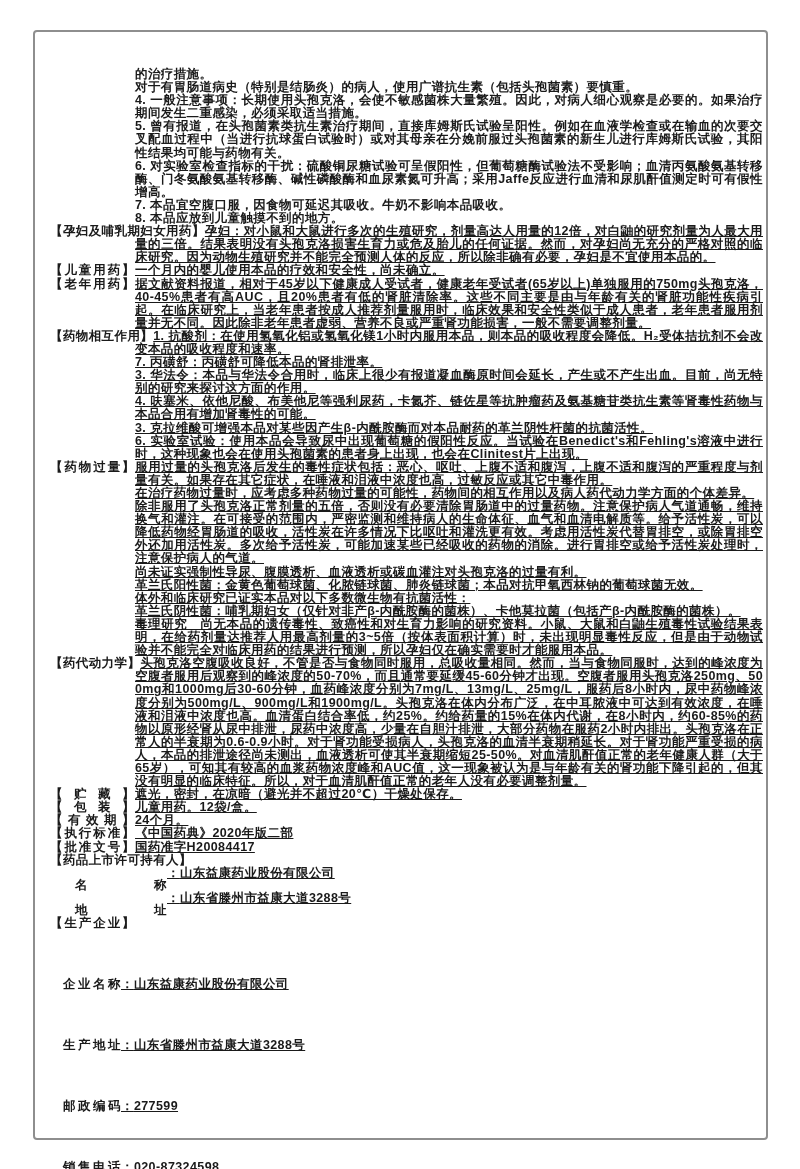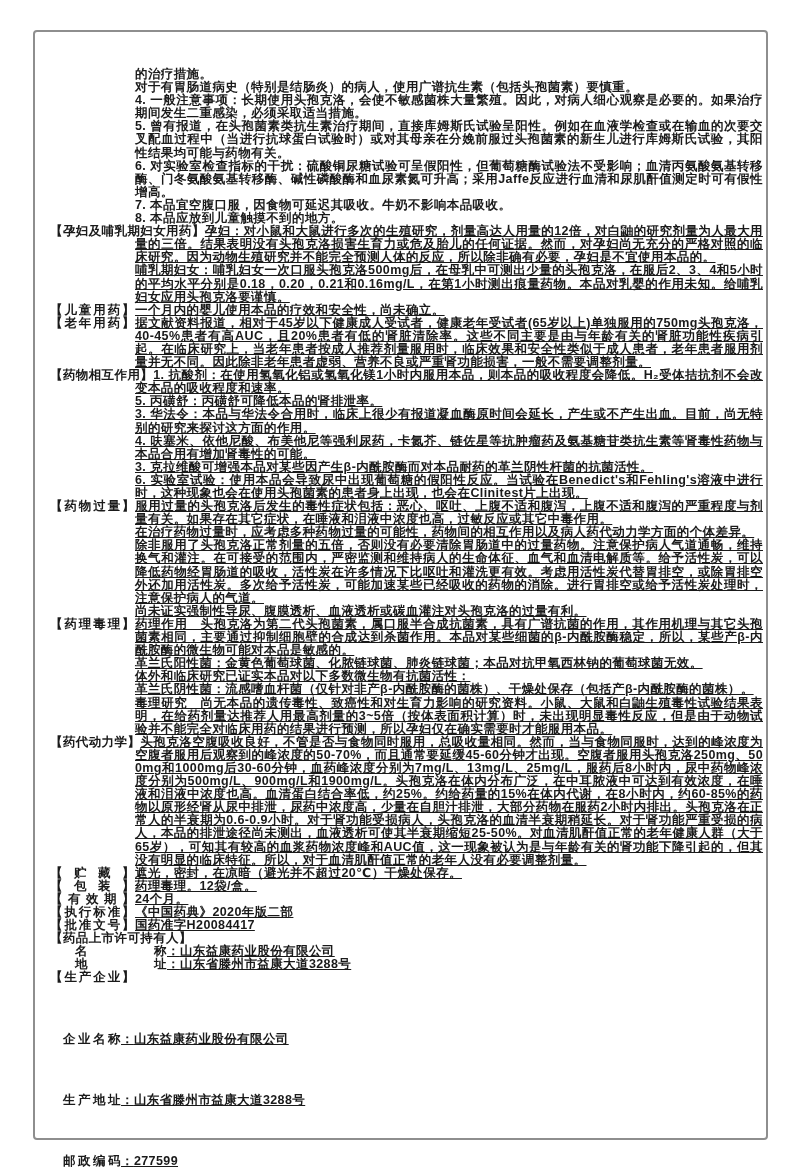--- a/index.html
+++ b/index.html
@@ -54,21 +54,21 @@
   }
   .kv{margin:0;}
   .kv.holder{margin-left:-60px;}
   .kv.prod{margin-left:-72px;margin-top:48px;}
   .kk{
     display:inline-block;
     text-align:justify;
     text-align-last:justify;
     vertical-align:top;
   }
-  .kv.holder .kk{width:92px;}
+  .kv.holder .kk{width:92px;margin-top:12px;}
   .kv.prod .kk{width:58px;}
   .footer-note{margin:0 0 0 -72px;}
 </style>
 </head>
 <body>
 
 <div class="page">
   <div class="content">
 
     <div>
@@ -76,65 +76,63 @@
       <p class="body-p">对于有胃肠道病史（特别是结肠炎）的病人，使用广谱抗生素（包括头孢菌素）要慎重。</p>
       <p class="body-p">4. 一般注意事项：长期使用头孢克洛，会使不敏感菌株大量繁殖。因此，对病人细心观察是必要的。如果治疗期间发生二重感染，必须采取适当措施。</p>
       <p class="body-p">5. 曾有报道，在头孢菌素类抗生素治疗期间，直接库姆斯氏试验呈阳性。例如在血液学检查或在输血的次要交叉配血过程中（当进行抗球蛋白试验时）或对其母亲在分娩前服过头孢菌素的新生儿进行库姆斯氏试验，其阳性结果均可能与药物有关。</p>
       <p class="body-p">6. 对实验室检查指标的干扰：硫酸铜尿糖试验可呈假阳性，但葡萄糖酶试验法不受影响；血清丙氨酸氨基转移酶、门冬氨酸氨基转移酶、碱性磷酸酶和血尿素氮可升高；采用Jaffe反应进行血清和尿肌酐值测定时可有假性增高。</p>
       <p class="body-p">7. 本品宜空腹口服，因食物可延迟其吸收。牛奶不影响本品吸收。</p>
       <p class="body-p">8. 本品应放到儿童触摸不到的地方。</p>
     </div>
 
     <div class="sec">
       <p><span class="label long">【孕妇及哺乳期妇女用药】</span><span>孕妇：对小鼠和大鼠进行多次的生殖研究，剂量高达人用量的12倍，对白鼬的研究剂量为人最大用量的三倍。结果表明没有头孢克洛损害生育力或危及胎儿的任何证据。然而，对孕妇尚无充分的严格对照的临床研究。因为动物生殖研究并不能完全预测人体的反应，所以除非确有必要，孕妇是不宜使用本品的。</span></p>
-      <p>哺乳期妇女：哺乳妇女一次口服头孢克洛500mg后，在母乳中可测出少量的头孢克洛，在服后2、3、4和5小时的平均水平分别是0.18，0.20，0.21和0.16mg/L，在第1小时测出痕量药物。本品对乳婴的作用未知。给哺乳妇女应用头孢克洛要谨慎。</p>
     </div>
 
     <div class="sec">
       <p><span class="label">【儿童用药】</span><span>一个月内的婴儿使用本品的疗效和安全性，尚未确立。</span></p>
     </div>
 
     <div class="sec">
       <p><span class="label">【老年用药】</span><span>据文献资料报道，相对于45岁以下健康成人受试者，健康老年受试者(65岁以上)单独服用的750mg头孢克洛，40-45%患者有高AUC，且20%患者有低的肾脏清除率。这些不同主要是由与年龄有关的肾脏功能性疾病引起。在临床研究上，当老年患者按成人推荐剂量服用时，临床效果和安全性类似于成人患者，老年患者服用剂量并无不同。因此除非老年患者虚弱、营养不良或严重肾功能损害，一般不需要调整剂量。</span></p>
     </div>
 
     <div class="sec">
       <p><span class="label long">【药物相互作用】</span><span>1. 抗酸剂：在使用氢氧化铝或氢氧化镁1小时内服用本品，则本品的吸收程度会降低。H₂受体拮抗剂不会改变本品的吸收程度和速率。</span></p>
-      <p>5. 丙磺舒：丙磺舒可降低本品的肾排泄率。</p>
+      <p>7. 丙磺舒：丙磺舒可降低本品的肾排泄率。</p>
       <p>3. 华法令：本品与华法令合用时，临床上很少有报道凝血酶原时间会延长，产生或不产生出血。目前，尚无特别的研究来探讨这方面的作用。</p>
       <p>4. 呋塞米、依他尼酸、布美他尼等强利尿药，卡氮芥、链佐星等抗肿瘤药及氨基糖苷类抗生素等肾毒性药物与本品合用有增加肾毒性的可能。</p>
       <p>3. 克拉维酸可增强本品对某些因产生β-内酰胺酶而对本品耐药的革兰阴性杆菌的抗菌活性。</p>
       <p>6. 实验室试验：使用本品会导致尿中出现葡萄糖的假阳性反应。当试验在Benedict's和Fehling's溶液中进行时，这种现象也会在使用头孢菌素的患者身上出现，也会在Clinitest片上出现。</p>
     </div>
 
     <div class="sec">
       <p><span class="label">【药物过量】</span><span>服用过量的头孢克洛后发生的毒性症状包括：恶心、呕吐、上腹不适和腹泻，上腹不适和腹泻的严重程度与剂量有关。如果存在其它症状，在唾液和泪液中浓度也高，过敏反应或其它中毒作用。</span></p>
       <p>在治疗药物过量时，应考虑多种药物过量的可能性，药物间的相互作用以及病人药代动力学方面的个体差异。</p>
       <p>除非服用了头孢克洛正常剂量的五倍，否则没有必要清除胃肠道中的过量药物。注意保护病人气道通畅，维持换气和灌注。在可接受的范围内，严密监测和维持病人的生命体征、血气和血清电解质等。给予活性炭，可以降低药物经胃肠道的吸收，活性炭在许多情况下比呕吐和灌洗更有效。考虑用活性炭代替胃排空，或除胃排空外还加用活性炭。多次给予活性炭，可能加速某些已经吸收的药物的消除。进行胃排空或给予活性炭处理时，注意保护病人的气道。</p>
       <p>尚未证实强制性导尿、腹膜透析、血液透析或碳血灌注对头孢克洛的过量有利。</p>
     </div>
 
     <div class="sec">
-      <p><span class="label">【药理毒理】</span><span>药理作用　头孢克洛为第二代头孢菌素，属口服半合成抗菌素，具有广谱抗菌的作用，其作用机理与其它头孢菌素相同，主要通过抑制细胞壁的合成达到杀菌作用。本品对某些细菌的β-内酰胺酶稳定，所以，某些产β-内酰胺酶的微生物可能对本品是敏感的。</span></p>
       <p>革兰氏阳性菌：金黄色葡萄球菌、化脓链球菌、肺炎链球菌；本品对抗甲氧西林钠的葡萄球菌无效。</p>
       <p>体外和临床研究已证实本品对以下多数微生物有抗菌活性：</p>
-      <p>革兰氏阴性菌：流感嗜血杆菌（仅针对非产β-内酰胺酶的菌株）、干燥处保存（包括产β-内酰胺酶的菌株）。</p>
+      <p>革兰氏阴性菌：哺乳期妇女（仅针对非产β-内酰胺酶的菌株）、卡他莫拉菌（包括产β-内酰胺酶的菌株）。</p>
       <p>毒理研究　尚无本品的遗传毒性、致癌性和对生育力影响的研究资料。小鼠、大鼠和白鼬生殖毒性试验结果表明，在给药剂量达推荐人用最高剂量的3~5倍（按体表面积计算）时，未出现明显毒性反应，但是由于动物试验并不能完全对临床用药的结果进行预测，所以孕妇仅在确实需要时才能服用本品。</p>
     </div>
 
     <div class="sec">
       <p><span class="label long">【药代动力学】</span><span>头孢克洛空腹吸收良好，不管是否与食物同时服用，总吸收量相同。然而，当与食物同服时，达到的峰浓度为空腹者服用后观察到的峰浓度的50-70%，而且通常要延缓45-60分钟才出现。空腹者服用头孢克洛250mg、500mg和1000mg后30-60分钟，血药峰浓度分别为7mg/L、13mg/L、25mg/L，服药后8小时内，尿中药物峰浓度分别为500mg/L、900mg/L和1900mg/L。头孢克洛在体内分布广泛，在中耳脓液中可达到有效浓度，在唾液和泪液中浓度也高。血清蛋白结合率低，约25%。约给药量的15%在体内代谢，在8小时内，约60-85%的药物以原形经肾从尿中排泄，尿药中浓度高，少量在自胆汁排泄，大部分药物在服药2小时内排出。头孢克洛在正常人的半衰期为0.6-0.9小时。对于肾功能受损病人，头孢克洛的血清半衰期稍延长。对于肾功能严重受损的病人，本品的排泄途径尚未测出，血液透析可使其半衰期缩短25-50%。对血清肌酐值正常的老年健康人群（大于65岁），可知其有较高的血浆药物浓度峰和AUC值，这一现象被认为是与年龄有关的肾功能下降引起的，但其没有明显的临床特征。所以，对于血清肌酐值正常的老年人没有必要调整剂量。</span></p>
     </div>
 
     <div class="sec">
       <p><span class="label">【贮藏】</span><span>遮光，密封，在凉暗（避光并不超过20℃）干燥处保存。</span></p>
     </div>
 
     <div class="sec">
-      <p><span class="label">【包装】</span><span>药理毒理。12袋/盒。</span></p>
+      <p><span class="label">【包装】</span><span>儿童用药。12袋/盒。</span></p>
     </div>
 
     <div class="sec">
       <p><span class="label">【有效期】</span><span>24个月。</span></p>
     </div>
 
     <div class="sec">
       <p><span class="label">【执行标准】</span><span>《中国药典》2020年版二部</span></p>
     </div>
 

